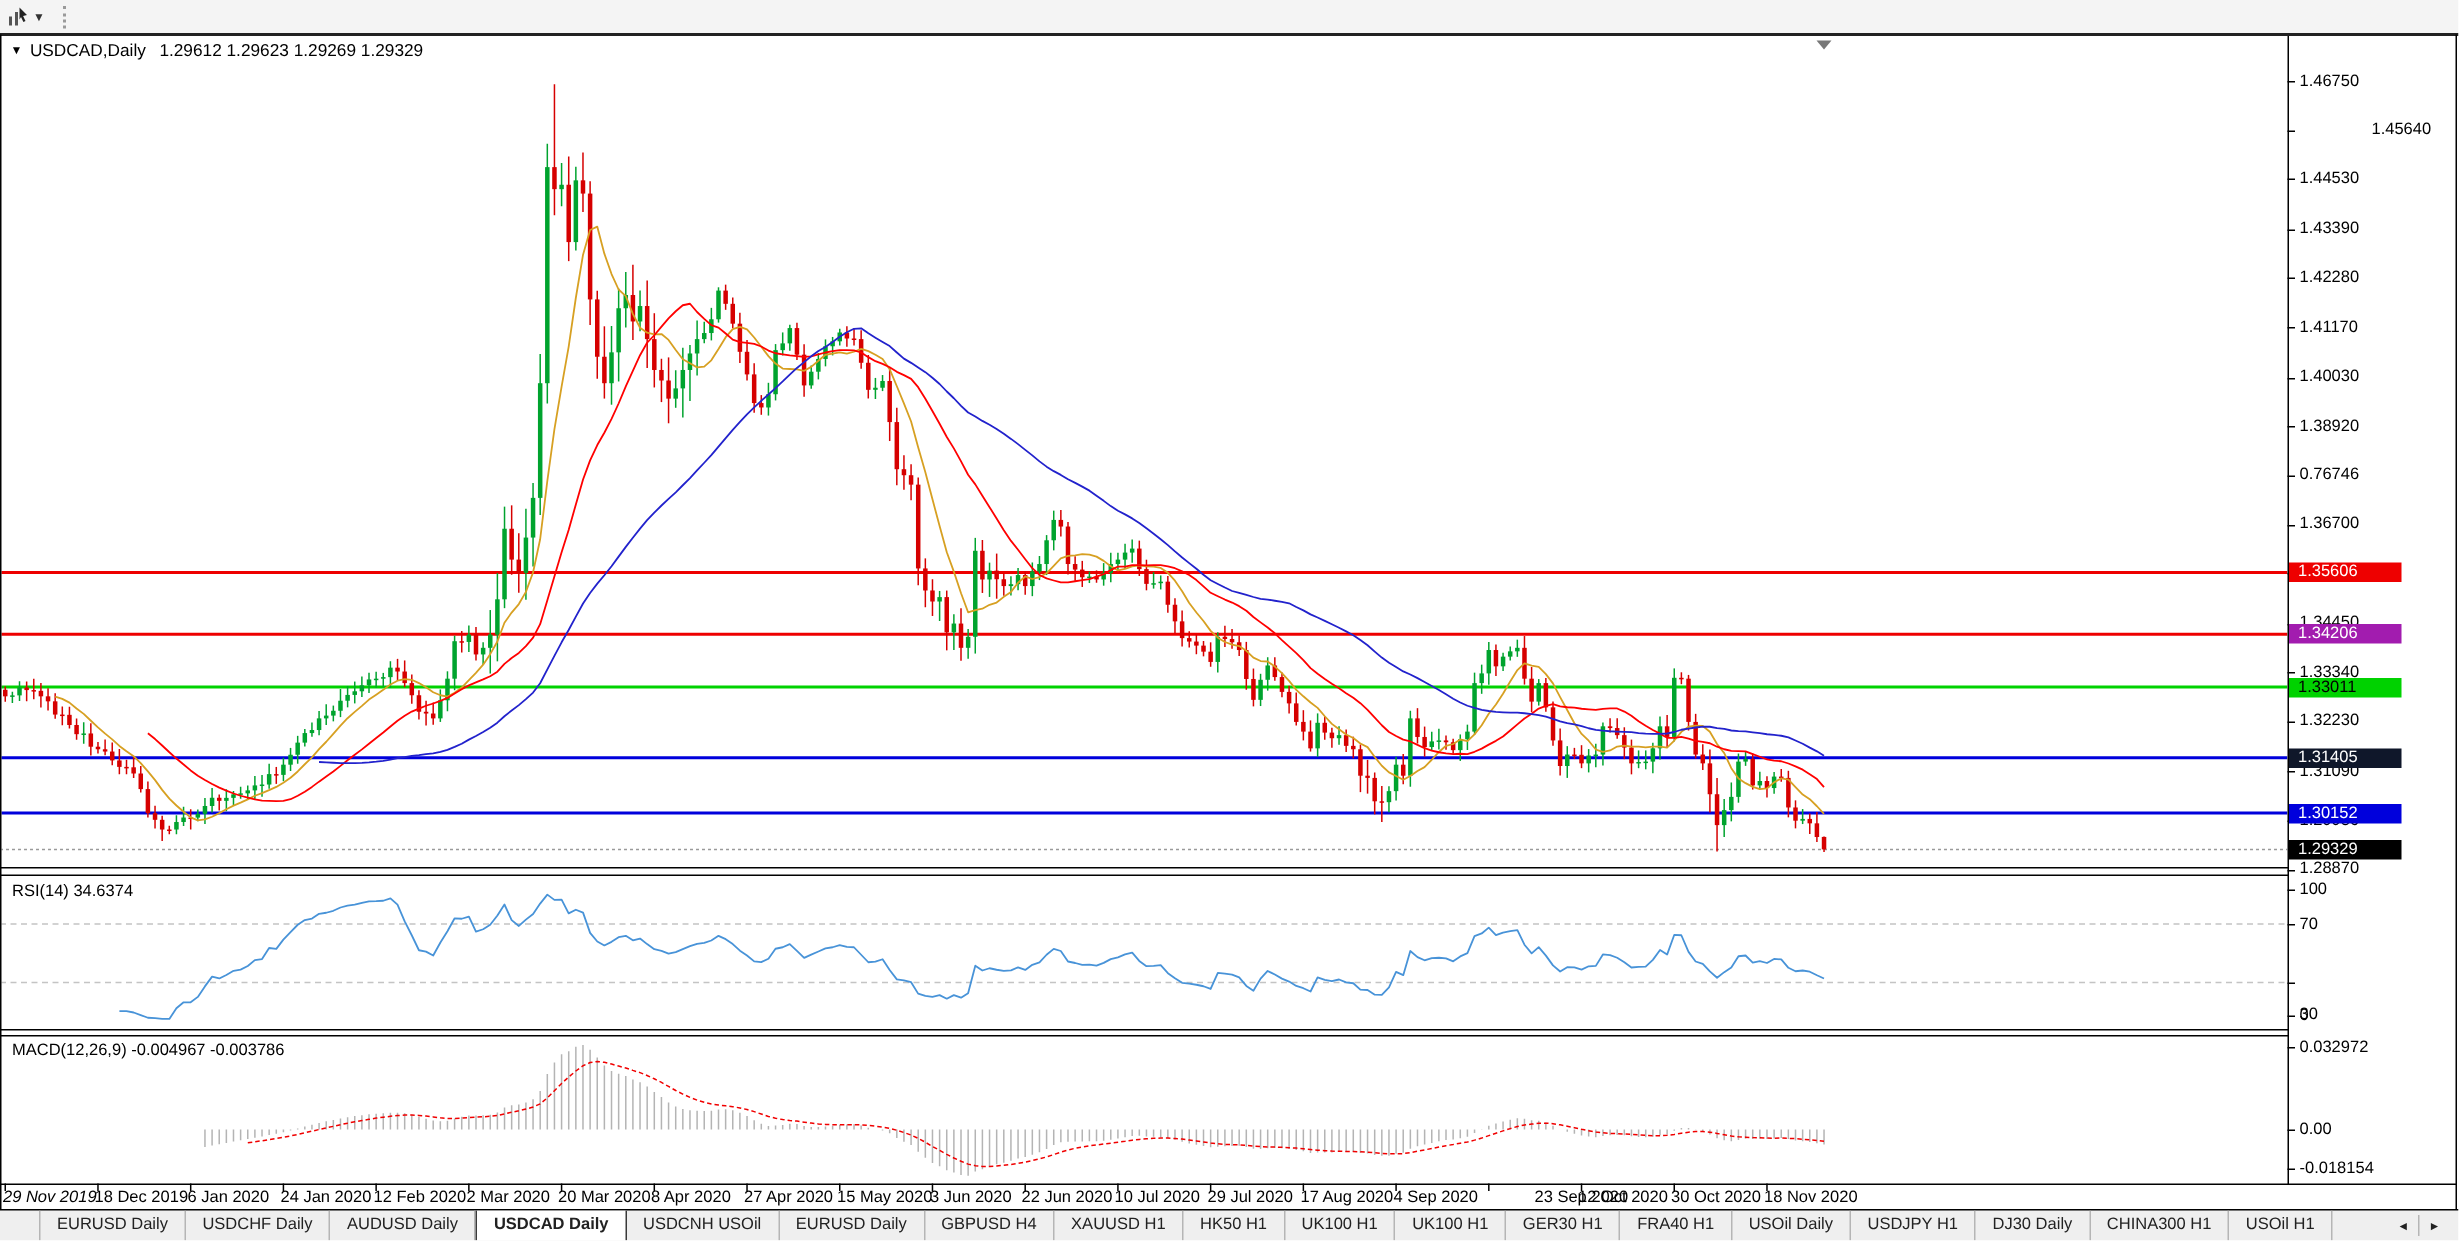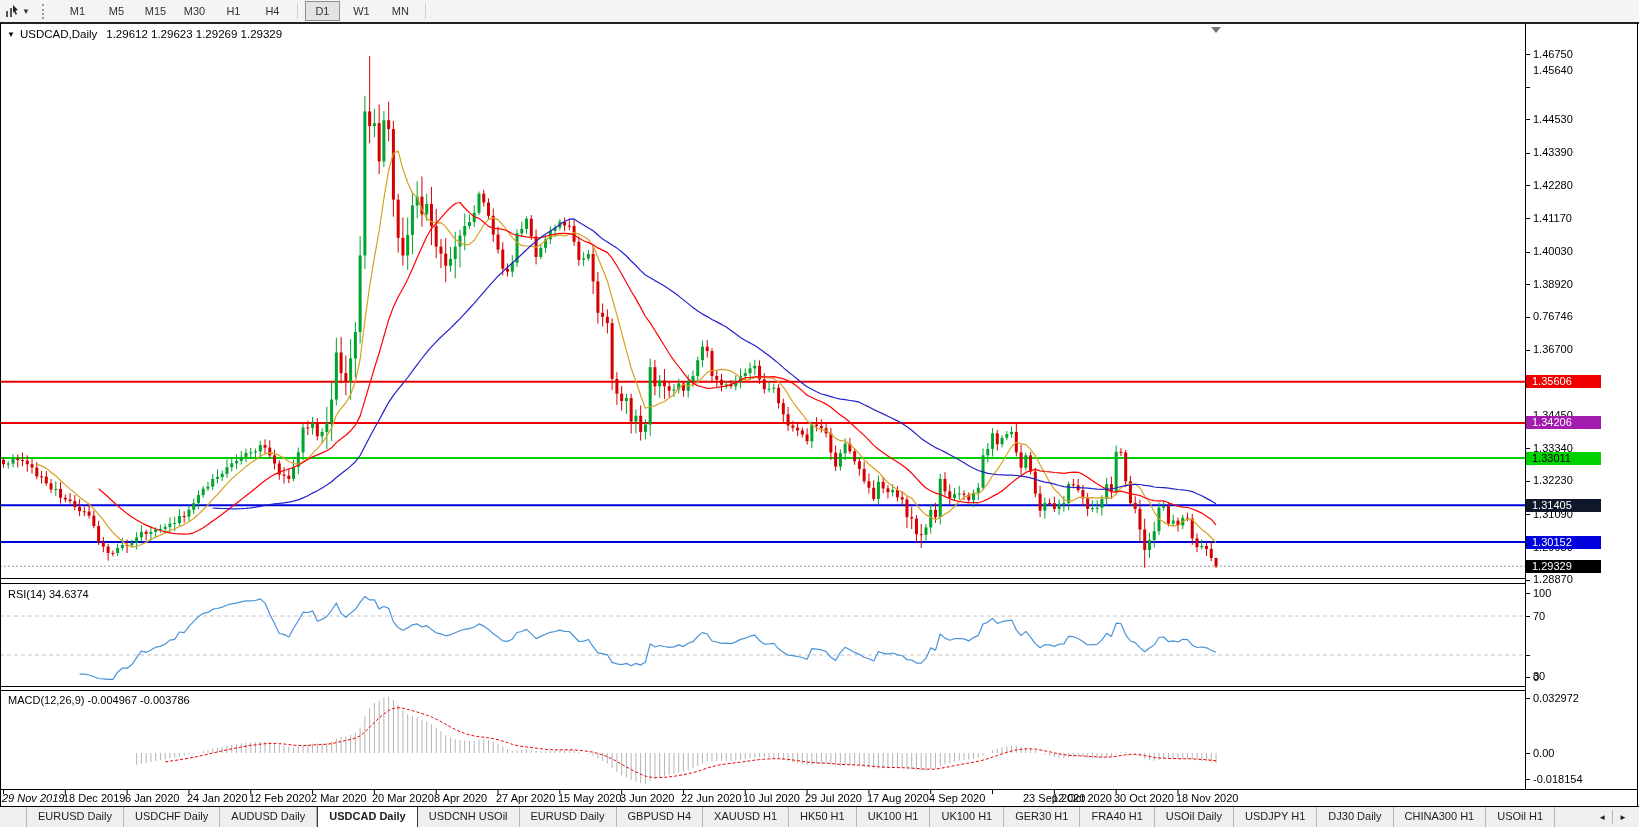--- a/index.html
+++ b/index.html
@@ -49,33 +49,20 @@
   <div id="toolbar">
     <div class="tbicon">
       <svg width="14" height="14" viewBox="0 0 14 14">
         <rect x="1" y="7" width="2" height="6" fill="#555"></rect>
         <rect x="5" y="4" width="2" height="9" fill="#555"></rect>
         <path d="M8 1 L13 6 L10.4 6.6 L12 10 L10.6 10.7 L9 7.3 L8 9 Z" fill="#222"></path>
       </svg>
     </div>
     <div class="tbcaret">▼</div>
     <div class="grip"></div>
-    <div id="tfbtns" style="display:flex;align-items:center;">
-        <div class="tfbtn">M1</div>
-        <div class="tfbtn">M5</div>
-        <div class="tfbtn">M15</div>
-        <div class="tfbtn">M30</div>
-        <div class="tfbtn">H1</div>
-        <div class="tfbtn">H4</div>
-        <div class="tbsep"></div>
-        <div class="tfbtn active">D1</div>
-        <div class="tfbtn">W1</div>
-        <div class="tfbtn">MN</div>
-        <div class="tbsep"></div>
-      </div>
   </div>
 
   <svg id="plot" class="abs" style="left:0;top:0;" width="1639" height="827">
       <defs>
         <clipPath id="cpMain">
           <rect x="1" y="26" width="1524" height="552"></rect>
         </clipPath>
         <clipPath id="cpRsi">
           <rect x="1" y="585" width="1524" height="100"></rect>
         </clipPath>
@@ -883,21 +870,21 @@
     <span class="caret">▼</span><span>USDCAD,Daily</span><span class="ohlc">1.29612 1.29623 1.29269 1.29329</span>
   </div>
 
   <div class="indlabel" style="left:8px;top:588px;">RSI(14) 34.6374</div>
   <div class="indlabel" style="left:8px;top:694px;">MACD(12,26,9) -0.004967 -0.003786</div>
 
   <div id="overlays">
       <div class="pdash" style="top: 54px;"></div>
       <div class="ptick" style="top: 48px;">1.46750</div>
       <div class="pdash" style="top: 87px;"></div>
-      <div class="ptick" style="top: 64px;">1.45640</div>
+      <div class="ptick" style="top: 80px; margin-left: 48px;">1.45640</div>
       <div class="pdash" style="top: 119px;"></div>
       <div class="ptick" style="top: 113px;">1.44530</div>
       <div class="pdash" style="top: 153px;"></div>
       <div class="ptick" style="top: 146px;">1.43390</div>
       <div class="pdash" style="top: 185px;"></div>
       <div class="ptick" style="top: 179px;">1.42280</div>
       <div class="pdash" style="top: 218px;"></div>
       <div class="ptick" style="top: 212px;">1.41170</div>
       <div class="pdash" style="top: 252px;"></div>
       <div class="ptick" style="top: 245px;">1.40030</div>

